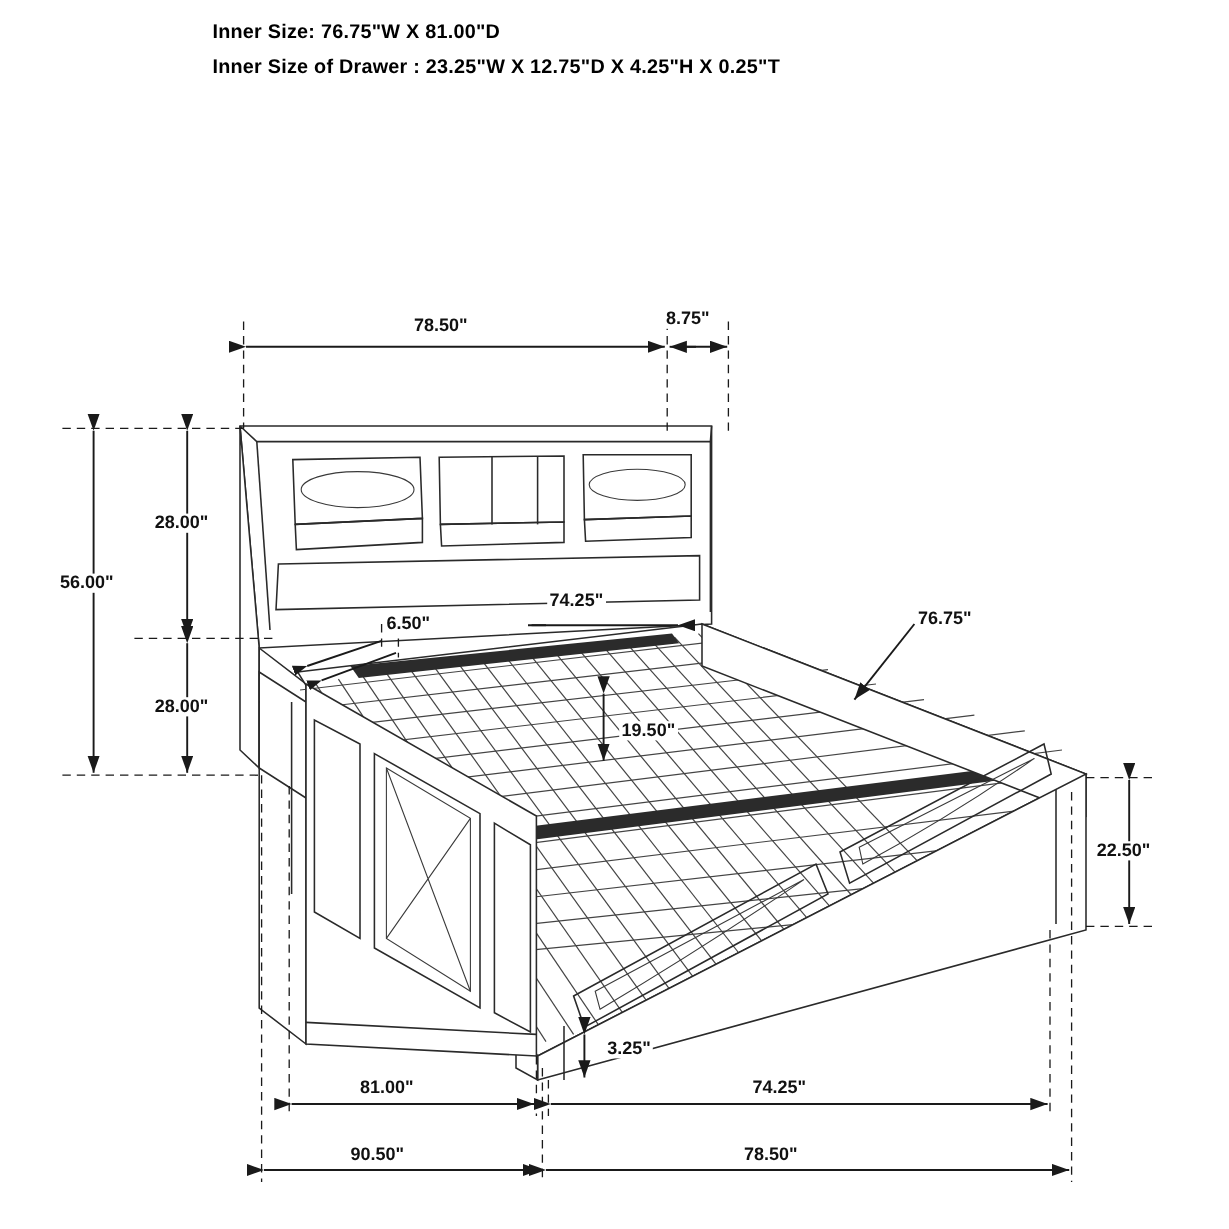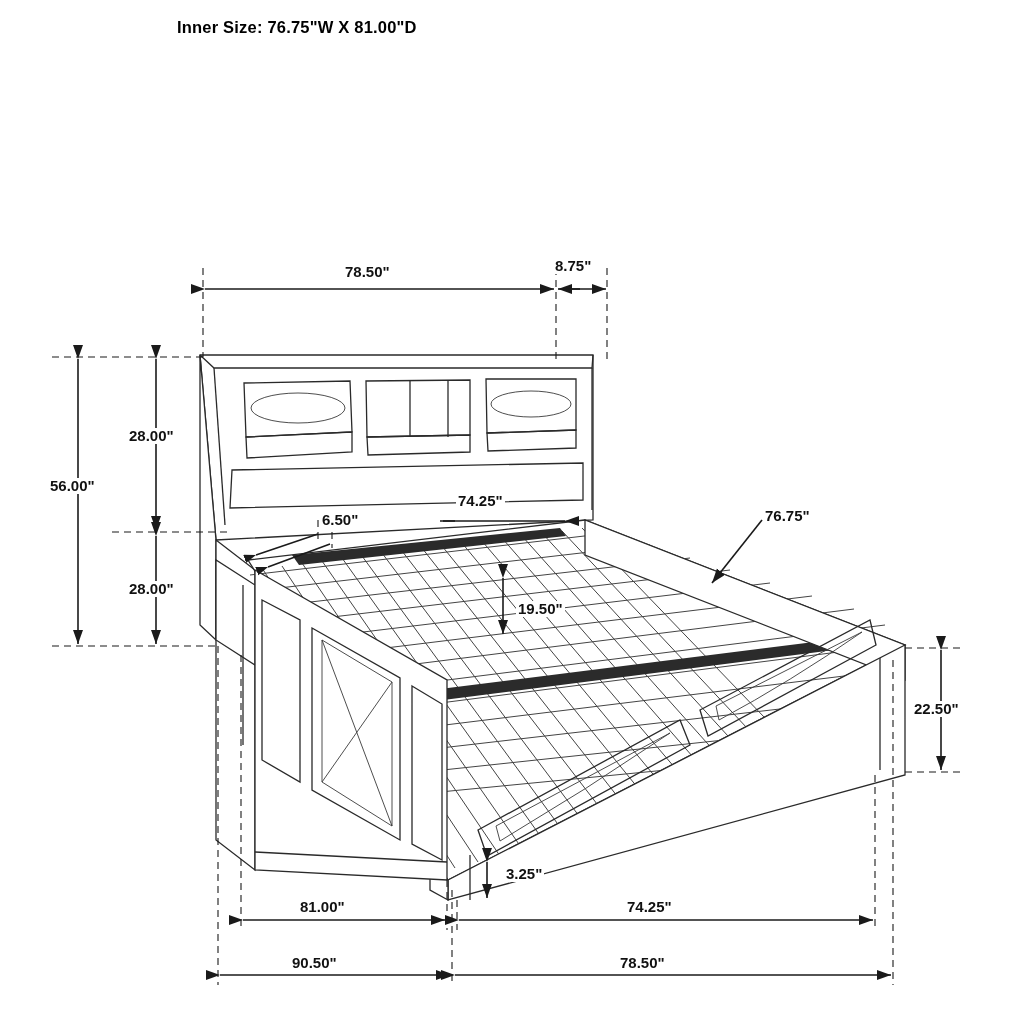--- a/index.html
+++ b/index.html
@@ -50,20 +50,21 @@
   .bedfill { fill: #ffffff; stroke: #2a2a2a; stroke-width: 1.3; }
   .slat { stroke: #444; stroke-width: 1.0; fill: none; }
   .rail { fill: #2b2b2b; }
 </style>
 </head>
 <body>
 
 <div id="page">
 
   <div class="hdr" id="hdr1">Inner Size: 76.75"W X 81.00"D</div>
+  <div class="hdr" id="hdr2">Inner Size of Drawer : 23.25"W X 12.75"D X 4.25"H X 0.25"T</div>
 
   <svg class="layer" viewBox="0 0 1024 1024">
 
     <polygon class="bedfill" points="200,355 593,355 593,520 216,540"></polygon>
     <polygon class="bedfill" points="200,355 216,540 216,640 200,625"></polygon>
 
     <path class="bed" d="M200,355 L214,368 L592,368 L593,355"></path>
     <path class="bed" d="M214,368 L225,525"></path>
     <path class="bed" d="M592,368 L592,510"></path>
 

